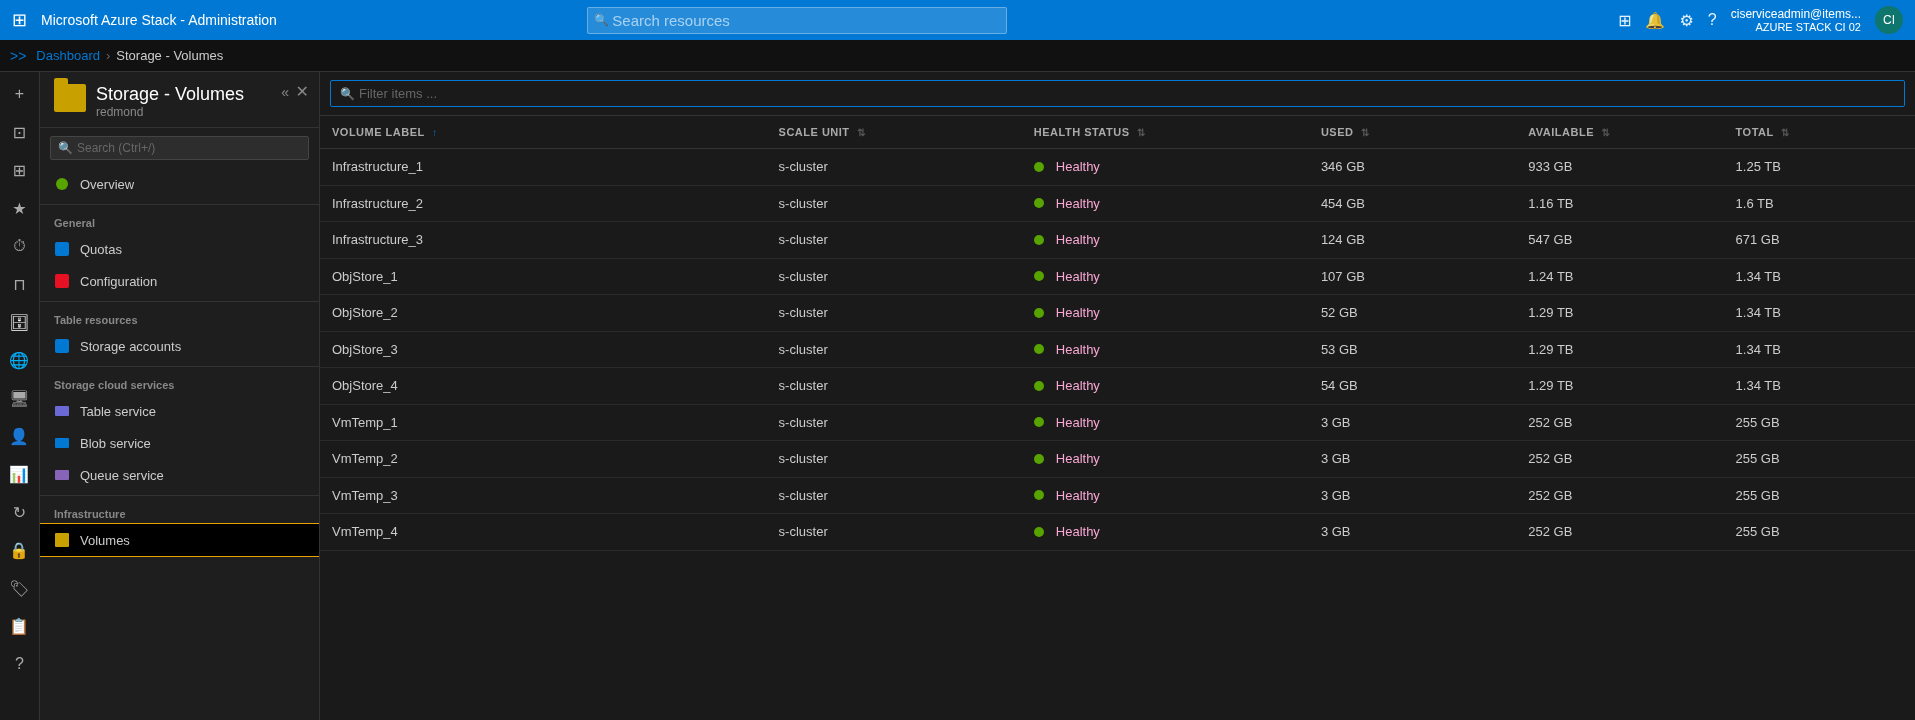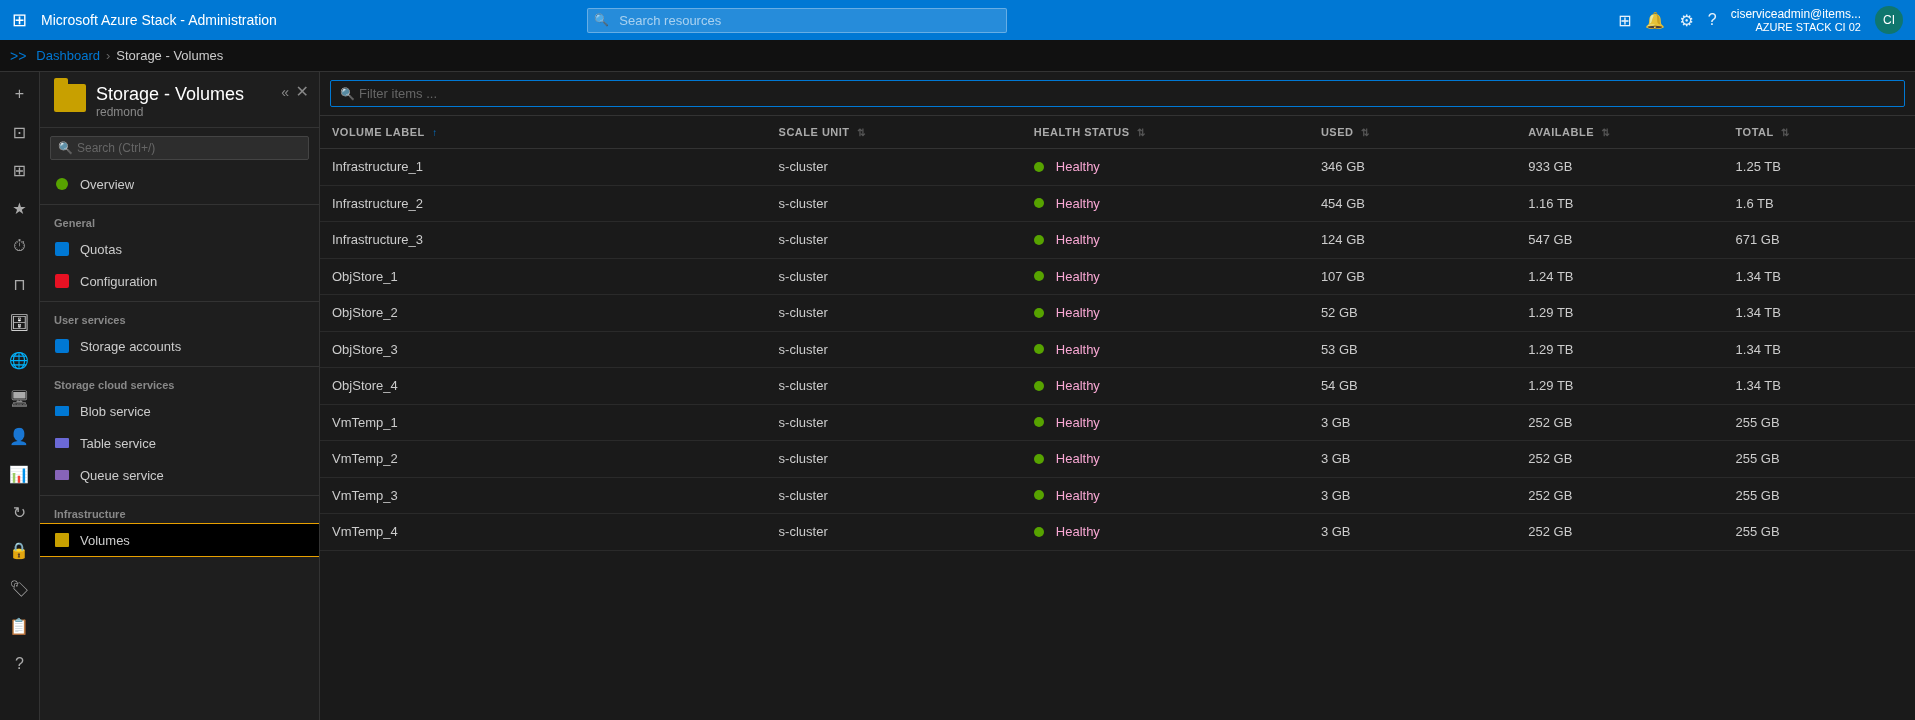--- a/index.html
+++ b/index.html
@@ -24,22 +24,22 @@
       flex: 1;
       max-width: 420px;
       margin: 0 auto;
       position: relative;
     }
     .topbar-search input {
       width: 100%;
       background: rgba(255,255,255,0.15);
       border: 1px solid rgba(255,255,255,0.3);
       color: #fff;
-      padding: 4px 8px 4px 31px;
-      font-size: 13px;
+      padding: 4px 8px 4px 24px;
+      font-size: 15px;
       outline: none;
       border-radius: 2px;
     }
     .topbar-search input::placeholder { color: rgba(255,255,255,0.6); }
     .search-icon-top {
       position: absolute;
       left: 7px;
       top: 50%;
       transform: translateY(-50%);
       color: rgba(255,255,255,0.7);
@@ -422,42 +422,42 @@
     </div>
     <div class="nav-item">
       <div class="nav-item-icon">
           <div class="ico-config"></div>
         </div>
       <span>Configuration</span>
     </div>
 
     <div class="divider"></div>
 
-    <div class="nav-section-label">User services</div>
+    <div class="nav-section-label">Table resources</div>
     <div class="nav-item">
       <div class="nav-item-icon">
           <div class="ico-storage"></div>
         </div>
       <span>Storage accounts</span>
     </div>
 
     <div class="divider"></div>
 
     <div class="nav-section-label">Storage cloud services</div>
     <div class="nav-item">
       <div class="nav-item-icon">
+          <div class="ico-table"></div>
+        </div>
+      <span>Table service</span>
+    </div>
+    <div class="nav-item">
+      <div class="nav-item-icon">
           <div class="ico-blob"></div>
         </div>
       <span>Blob service</span>
-    </div>
-    <div class="nav-item">
-      <div class="nav-item-icon">
-          <div class="ico-table"></div>
-        </div>
-      <span>Table service</span>
     </div>
     <div class="nav-item">
       <div class="nav-item-icon">
           <div class="ico-queue"></div>
         </div>
       <span>Queue service</span>
     </div>
 
     <div class="divider"></div>
 

